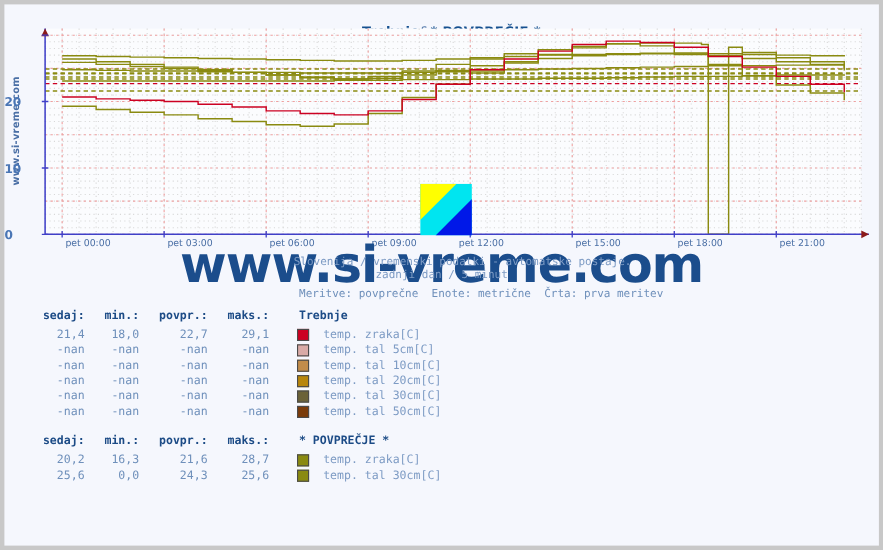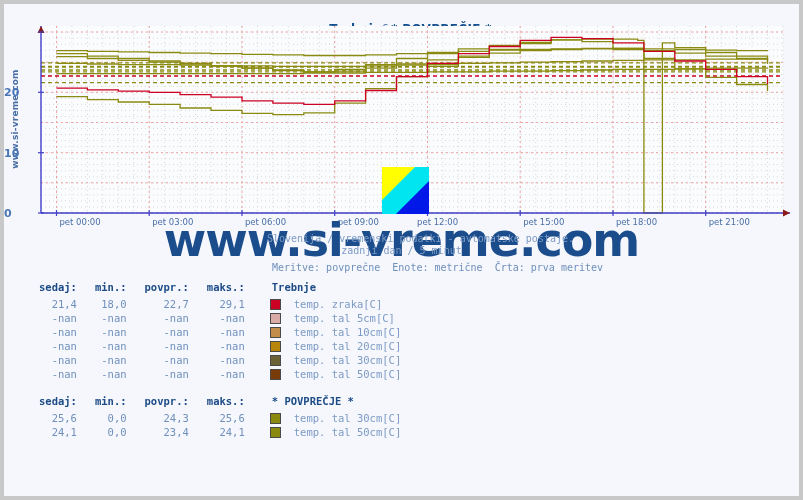--- a/index.html
+++ b/index.html
@@ -326,32 +326,32 @@
         <tr>
           <th>sedaj:</th>
           <th>min.:</th>
           <th>povpr.:</th>
           <th>maks.:</th>
           <th colspan="2" class="nameh">* POVPREČJE *</th>
         </tr>
       </thead>
       <tbody>
           <tr>
+            <td>20,2</td>
+            <td>16,3</td>
+            <td>21,6</td>
+            <td>28,7</td>
+            <td class="swatchcell"><span class="swatch" style="background: rgb(138, 138, 16);"></span></td>
+            <td class="serieslabel">temp. zraka[C]</td>
+          </tr>
+          <tr>
             <td>25,6</td>
             <td>0,0</td>
             <td>24,3</td>
             <td>25,6</td>
             <td class="swatchcell"><span class="swatch" style="background: rgb(138, 138, 16);"></span></td>
             <td class="serieslabel">temp. tal 30cm[C]</td>
           </tr>
-          <tr>
-            <td>24,1</td>
-            <td>0,0</td>
-            <td>23,4</td>
-            <td>24,1</td>
-            <td class="swatchcell"><span class="swatch" style="background: rgb(138, 138, 16);"></span></td>
-            <td class="serieslabel">temp. tal 50cm[C]</td>
-          </tr>
         </tbody>
     </table>
   </div>
 
 </div>
 
 </body></html>

